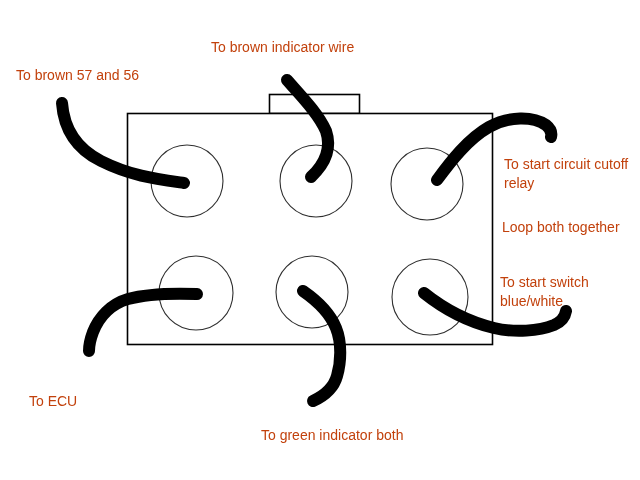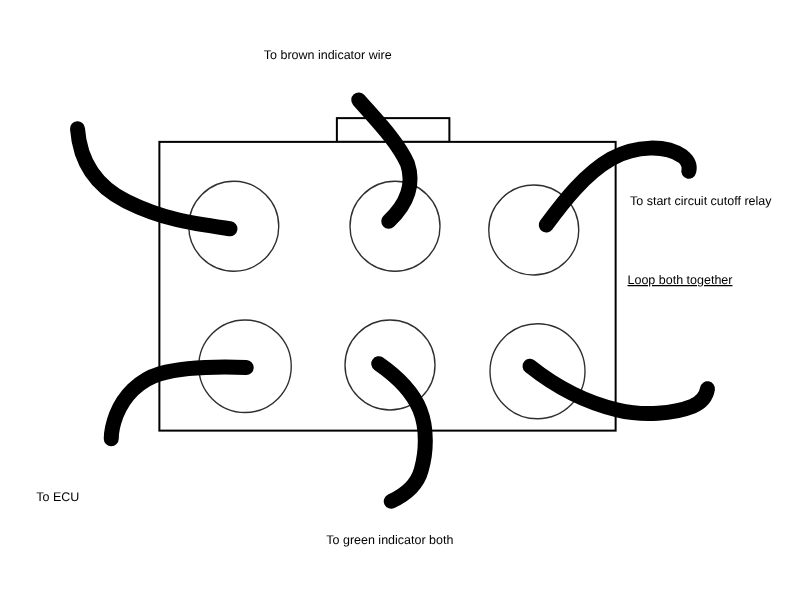--- a/index.html
+++ b/index.html
@@ -16,23 +16,23 @@
     font-family: "Liberation Sans", sans-serif;
     color: #000000;
   }
   #diagram-svg {
     position: absolute;
     left: 0;
     top: 0;
   }
   .label {
     position: absolute;
-    font-size: 10px;
+    font-size: 14px;
     line-height: 1.35;
-    color: #000000;
+    color: #c2410c;
     white-space: nowrap;
   }
   .label.wrap {
     white-space: normal;
   }
 </style>
 </head>
 <body>
 
 <div id="screen">
@@ -54,24 +54,26 @@
     <g fill="none" stroke="#000000" stroke-width="12" stroke-linecap="round" stroke-linejoin="round">
       <path d="M 62 103 C 64 130 77 149 101 161 C 131 176 156 179 184 183"></path>
       <path d="M 287 80 C 301 96 318 113 326 131 C 331 146 327 162 311 177"></path>
       <path d="M 437 180 C 451 161 468 139 489 127 C 509 116 533 116 546 125 C 551 129 552 133 551 137"></path>
       <path d="M 197 294 C 170 293 146 294 128 299 C 111 304 99 317 93 332 C 90 340 89 346 89 351"></path>
       <path d="M 303 291 C 316 300 330 313 336 328 C 342 343 341 362 337 376 C 334 387 326 395 313 401"></path>
       <path d="M 424 293 C 444 309 469 322 494 328 C 515 333 539 331 554 325 C 561 322 565 317 566 311"></path>
     </g>
   </svg>
 
+  <div class="label" style="left:16px; top:66px;">To brown 57 and 56</div>
 
   <div class="label" style="left:211px; top:38px;">To brown indicator wire</div>
 
   <div class="label wrap" style="left:504px; top:155px; width:140px;">To start circuit cutoff relay</div>
 
-  <div class="label" style="left:502px; top:218px;text-decoration:underline;">Loop both together</div>
+  <div class="label" style="left:502px; top:218px;">Loop both together</div>
 
+  <div class="label wrap" style="left:500px; top:273px; width:140px;">To start switch blue/white</div>
 
   <div class="label" style="left:29px; top:392px;">To ECU</div>
 
   <div class="label" style="left:261px; top:426px;">To green indicator both</div>
 </div>
 
 </body></html>

